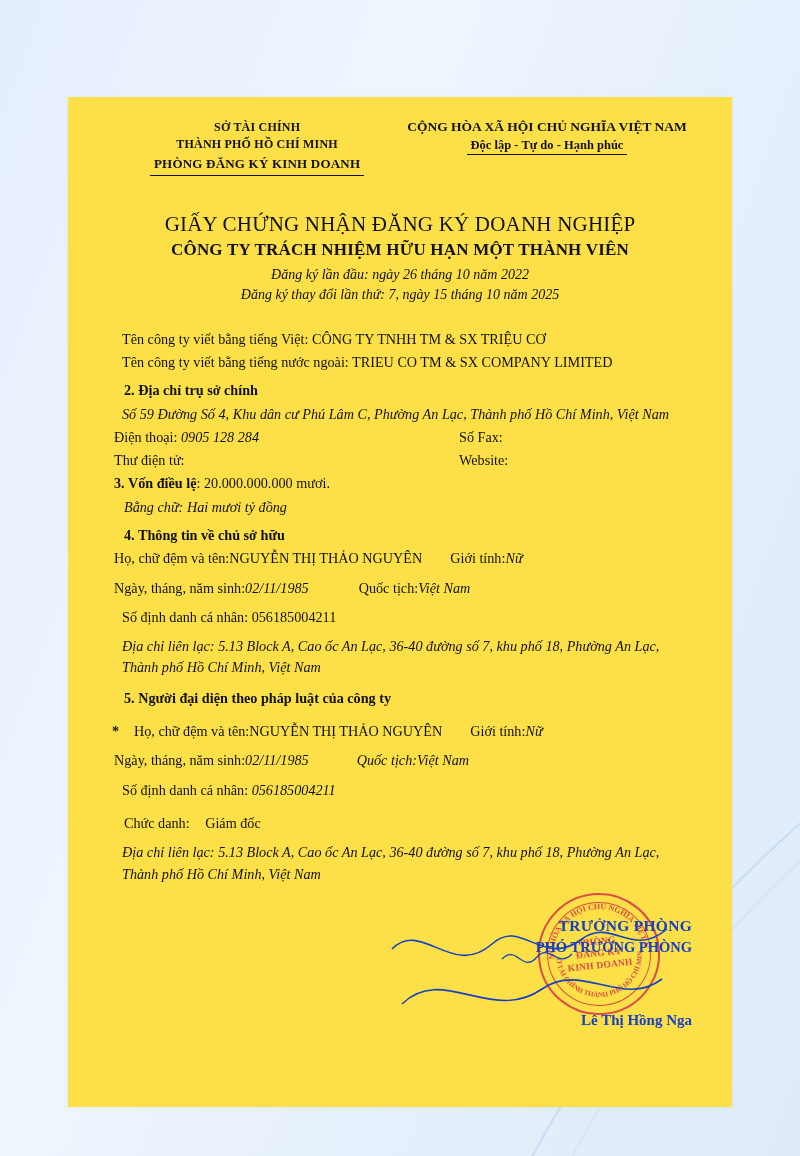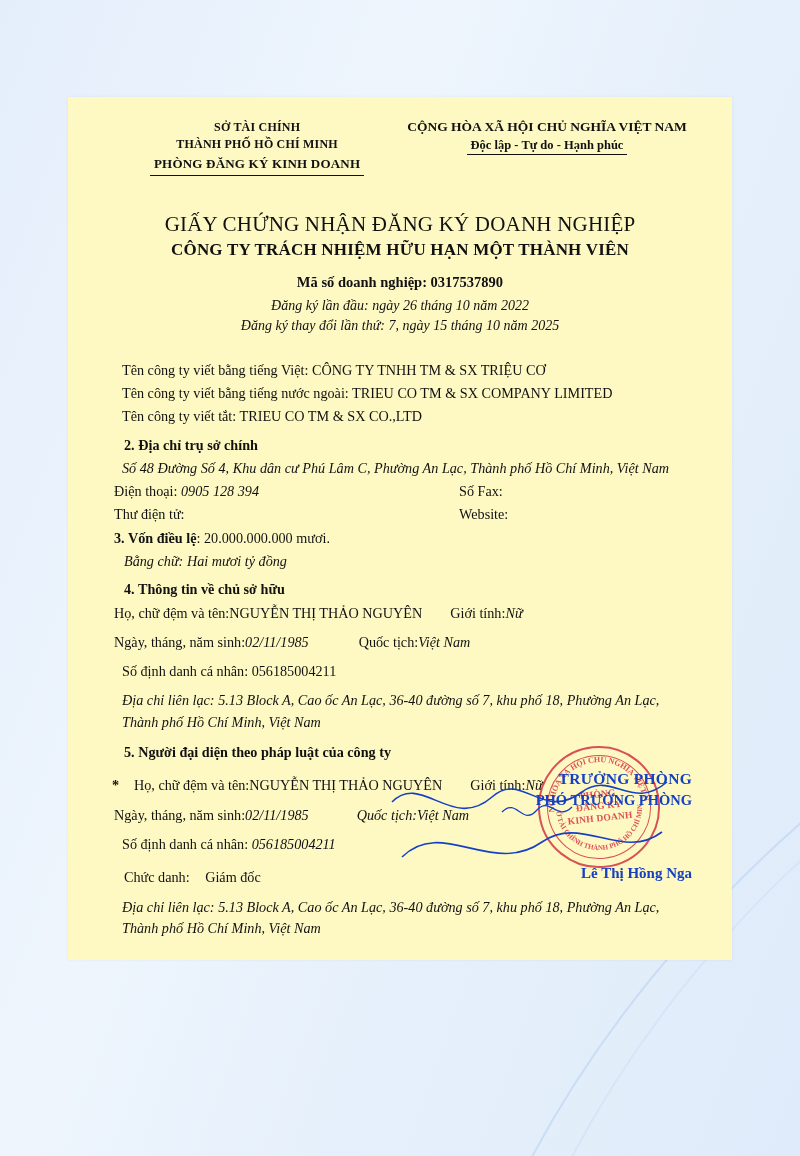--- a/index.html
+++ b/index.html
@@ -26,22 +26,22 @@
     top: 480px;
     width: 460px;
     height: 700px;
     pointer-events: none;
   }
   .doc {
     position: absolute;
     left: 68px;
     top: 97px;
     width: 664px;
-    height: 863px;
-    background: #fef9c3;
+    height: 1010px;
+    background: #fde047;
     box-shadow: 0 0 3px rgba(0,0,0,0.06);
   }
   .inner {
     position: relative;
     padding: 22px 38px 10px 38px;
     height: 100%;
     box-sizing: border-box;
   }
 
   
@@ -258,42 +258,38 @@
       </div>
       <div class="hdr-right">
         <div class="r1">CỘNG HÒA XÃ HỘI CHỦ NGHĨA VIỆT NAM</div>
         <div class="r2">Độc lập - Tự do - Hạnh phúc</div>
       </div>
     </div>
 
     <div class="title-block">
       <div class="title-1">GIẤY CHỨNG NHẬN ĐĂNG KÝ DOANH NGHIỆP</div>
       <div class="title-2">CÔNG TY TRÁCH NHIỆM HỮU HẠN MỘT THÀNH VIÊN</div>
-      <div class="mst">Mã số doanh nghiệp: 0317537890</div>
       <div class="reg-line">Đăng ký lần đầu: ngày 26 tháng 10 năm 2022</div>
       <div class="reg-line2">Đăng ký thay đổi lần thứ: 7, ngày 15 tháng 10 năm 2025</div>
     </div>
 
     <div class="body">
 
       <div class="ln">
         <span>Tên công ty viết bằng tiếng Việt: </span><span>CÔNG TY TNHH TM &amp; SX TRIỆU CƠ</span>
       </div>
       <div class="ln">
         <span>Tên công ty viết bằng tiếng nước ngoài: </span><span>TRIEU CO TM &amp; SX COMPANY LIMITED</span>
       </div>
-      <div class="ln">
-        <span>Tên công ty viết tắt: </span><span>TRIEU CO TM &amp; SX CO.,LTD</span>
-      </div>
 
       <div class="sec-head">2. Địa chỉ trụ sở chính</div>
-      <div class="ln it">Số 48 Đường Số 4, Khu dân cư Phú Lâm C, Phường An Lạc, Thành phố Hồ Chí Minh, Việt Nam</div>
+      <div class="ln it">Số 59 Đường Số 4, Khu dân cư Phú Lâm C, Phường An Lạc, Thành phố Hồ Chí Minh, Việt Nam</div>
       <div class="row2">
         <div class="c1">
-          <span>Điện thoại: </span><span class="it">0905 128 394</span>
+          <span>Điện thoại: </span><span class="it">0905 128 284</span>
         </div>
         <div class="c2">
           <span>Số Fax:</span><span class="it"></span>
         </div>
       </div>
       <div class="row2">
         <div class="c1">
           <span>Thư điện tử:</span><span class="it"></span>
         </div>
         <div class="c2">

